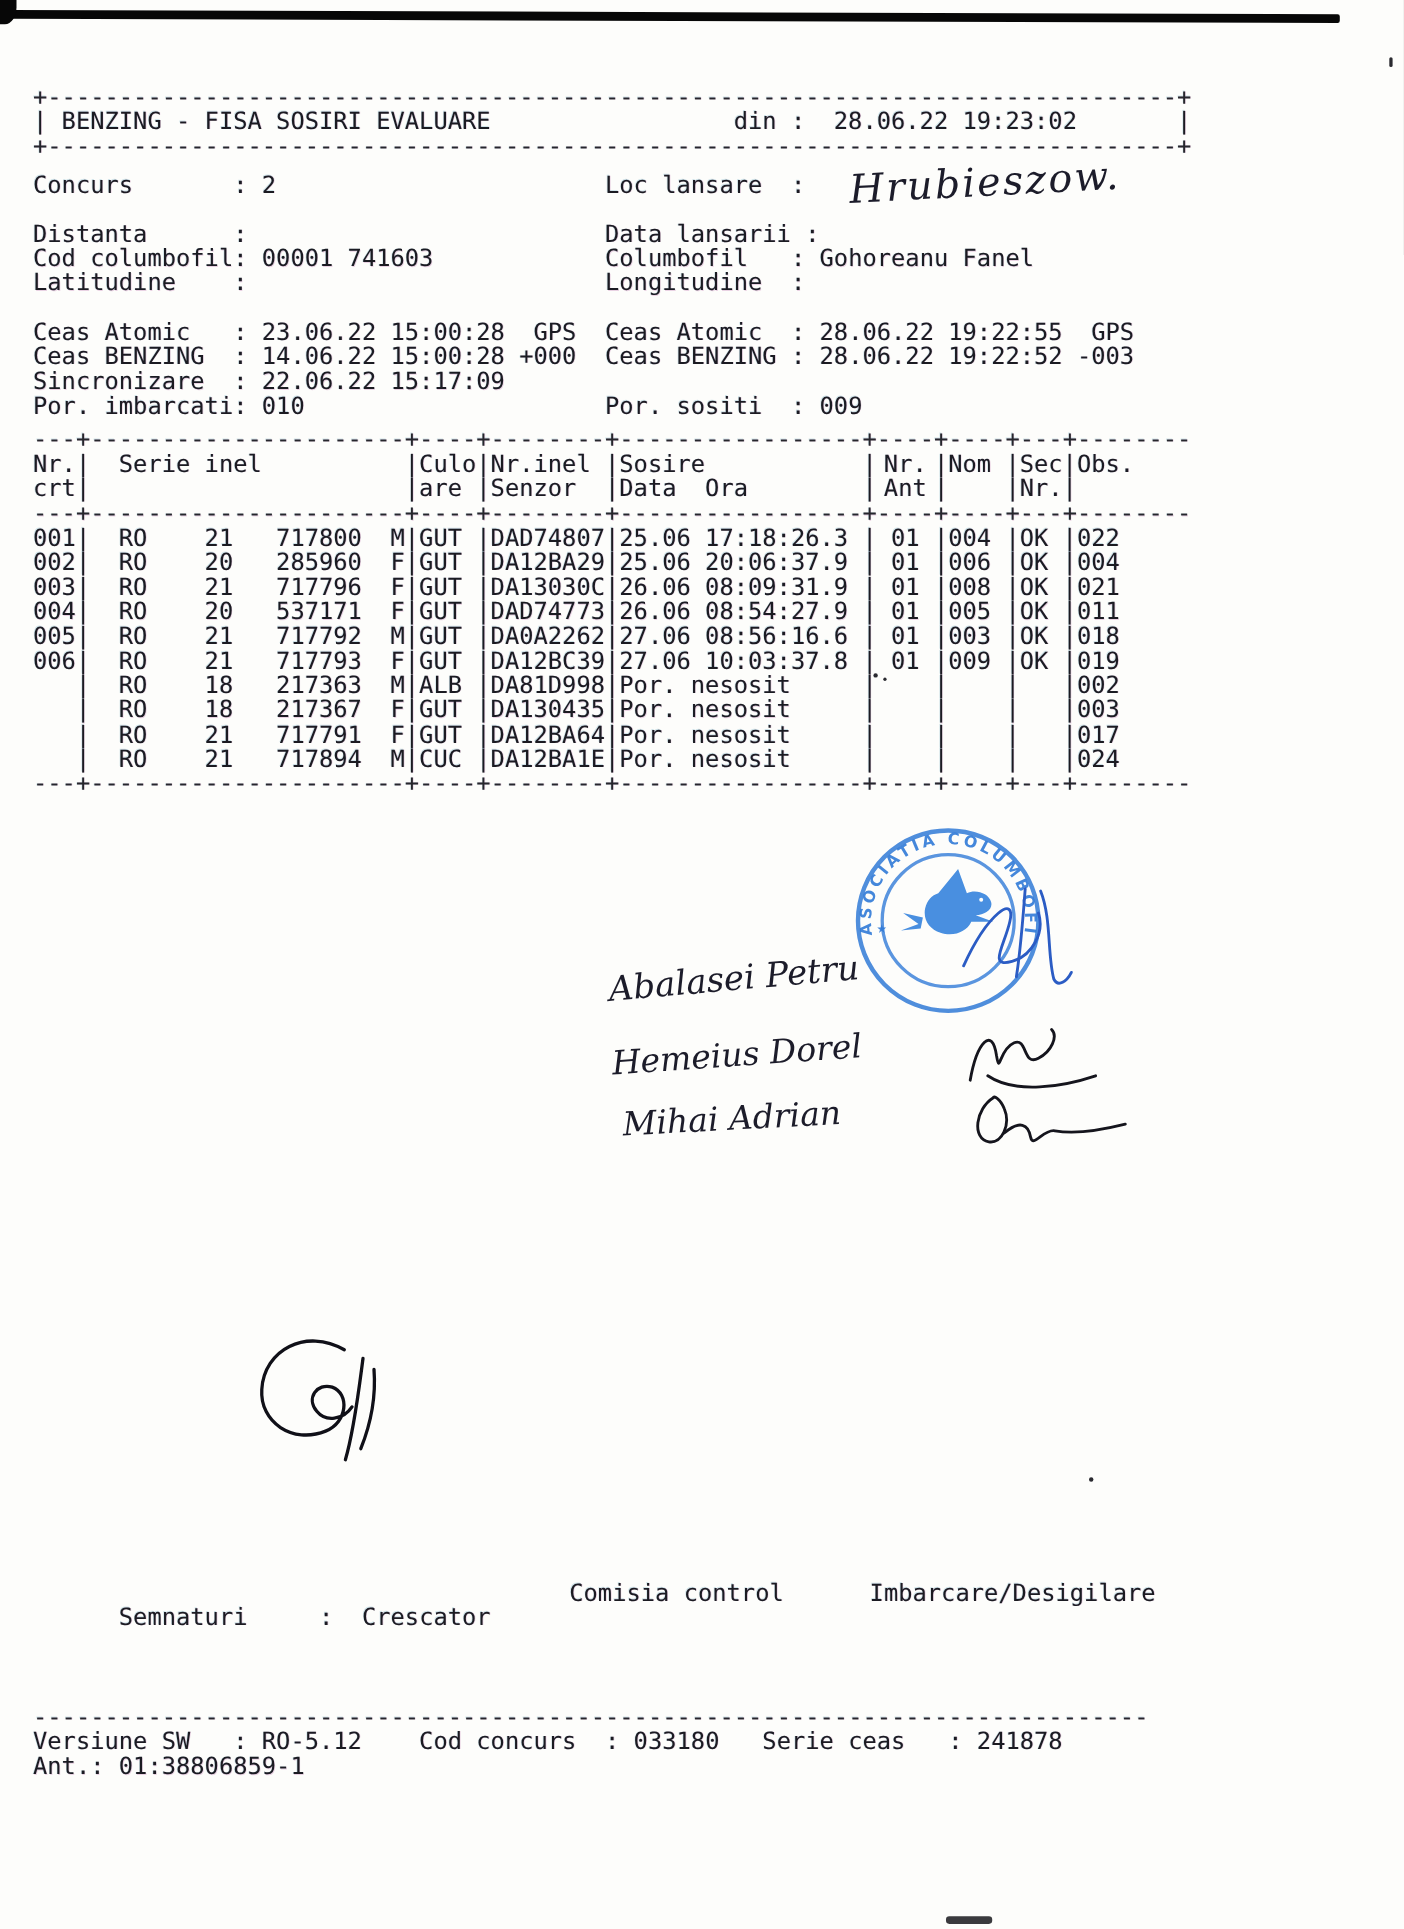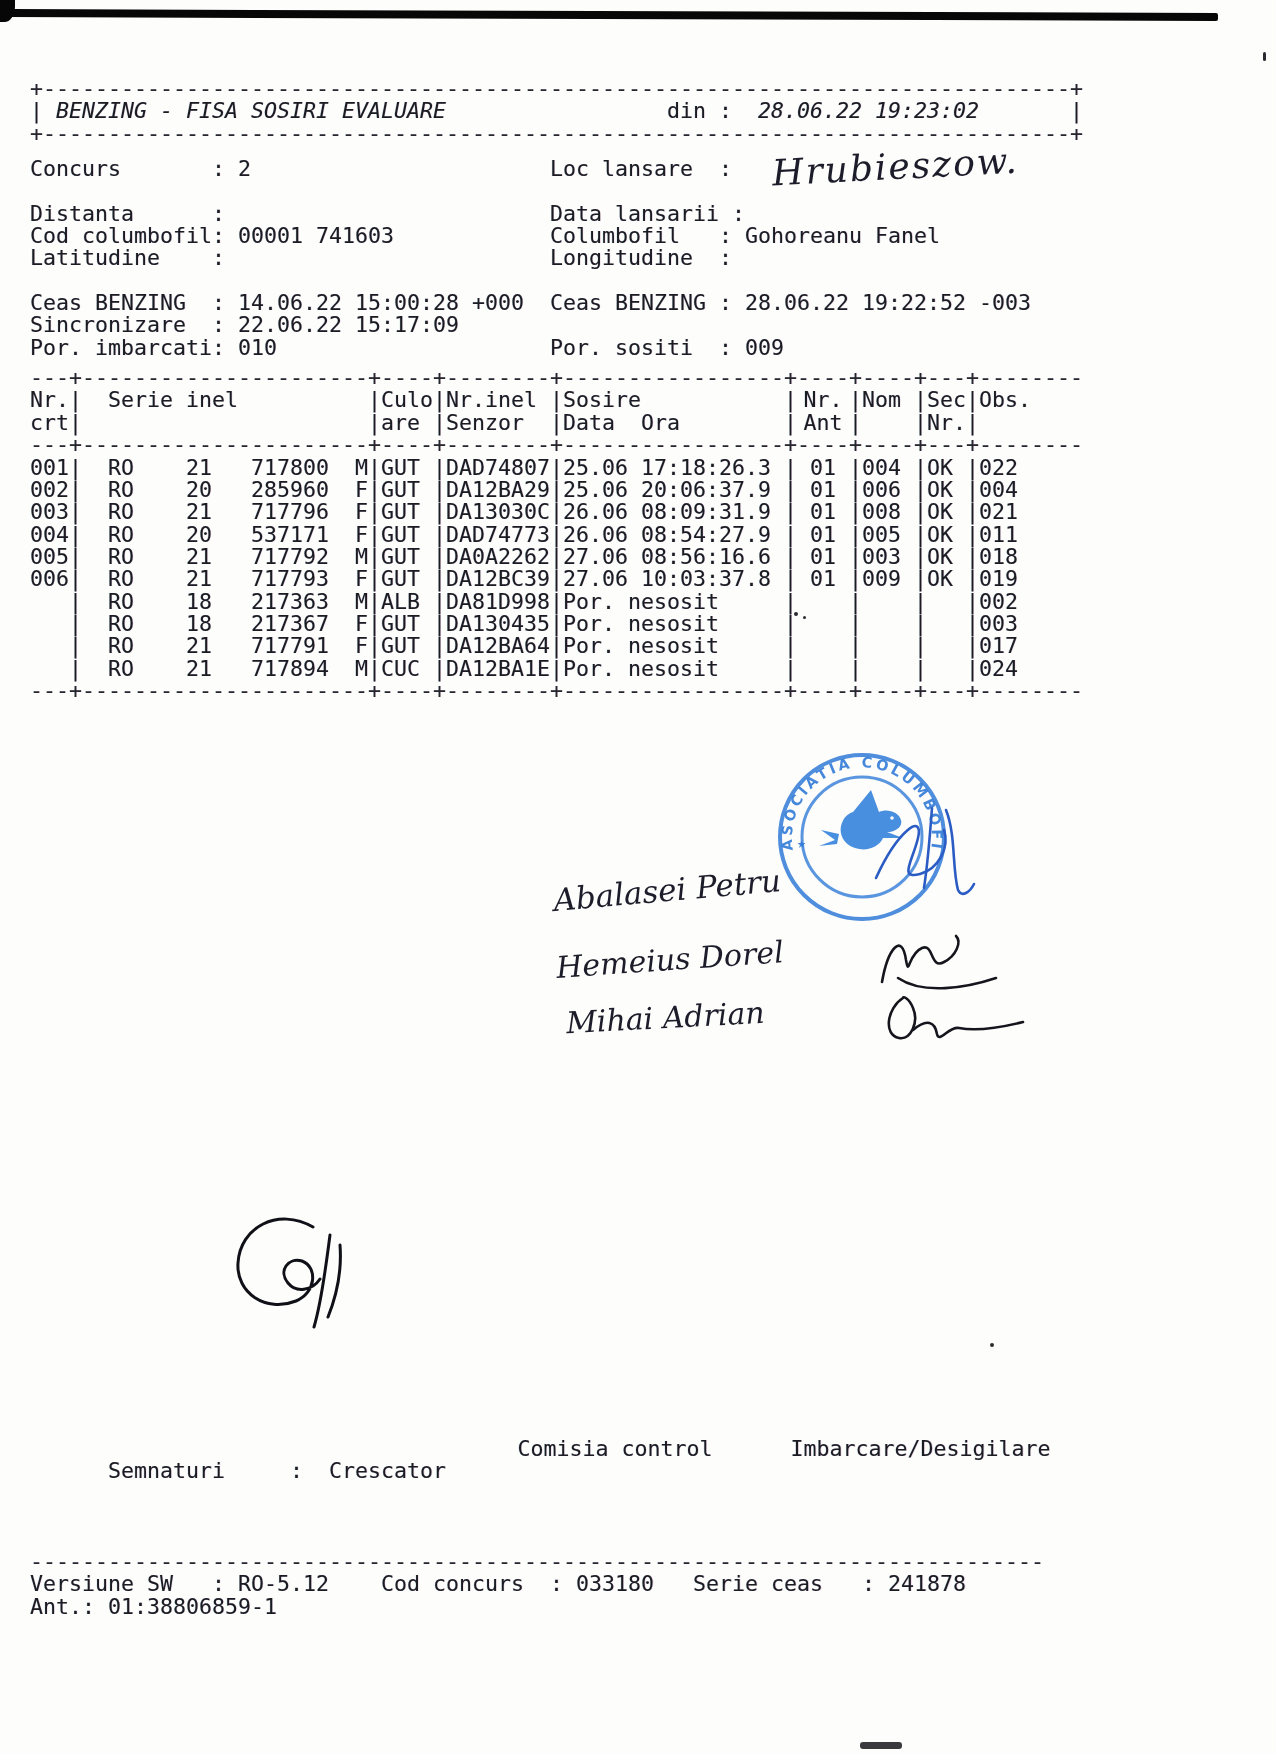--- a/index.html
+++ b/index.html
@@ -82,34 +82,35 @@
   <div class="speck" style="left:794px;top:612px;width:4px;height:4px;"></div>
   <div class="speck" style="left:803px;top:616px;width:3px;height:3px;"></div>
   <div class="speck" style="left:990px;top:1343px;width:4px;height:4px;"></div>
   <div class="speck" style="left:860px;top:1742px;width:42px;height:7px;border-radius:3px;background:#3a3a3e;"></div>
 
   <div class="mono" style="position:absolute;left:30px;top:78px;">
 
     <div class="line rule">+-------------------------------------------------------------------------------+</div>
     <div class="line boxline">
       <span class="bp" style="left:0ch;"></span>
-      <span class="abs" style="left:2ch;font-style:italic;">BENZING - FISA SOSIRI EVALUARE</span>
+      <span class="abs" style="left:2ch;">BENZING - FISA SOSIRI EVALUARE</span>
       <span class="abs" style="left:49ch;">din :</span>
-      <span class="abs" style="left:56ch;font-style:italic;">28.06.22 19:23:02</span>
+      <span class="abs" style="left:56ch;">28.06.22 19:23:02</span>
       <span class="bp" style="left:80ch;"></span>
     </div>
     <div class="line rule">+-------------------------------------------------------------------------------+</div>
 
     <div style="margin-top:13px;">
       <div class="line"><span>Concurs       : 2</span><span class="rcol">Loc lansare  :</span></div>
       <div class="line"></div>
       <div class="line"><span>Distanta      :</span><span class="rcol">Data lansarii :</span></div>
       <div class="line"><span>Cod columbofil: 00001 741603</span><span class="rcol">Columbofil   : Gohoreanu Fanel</span></div>
       <div class="line"><span>Latitudine    :</span><span class="rcol">Longitudine  :</span></div>
       <div class="line"></div>
+      <div class="line"><span>Ceas Atomic   : 23.06.22 15:00:28  GPS</span><span class="rcol">Ceas Atomic  : 28.06.22 19:22:55  GPS</span></div>
       <div class="line"><span>Ceas BENZING  : 14.06.22 15:00:28 +000</span><span class="rcol">Ceas BENZING : 28.06.22 19:22:52 -003</span></div>
       <div class="line"><span>Sincronizare  : 22.06.22 15:17:09</span></div>
       <div class="line"><span>Por. imbarcati: 010</span><span class="rcol">Por. sositi  : 009</span></div>
     </div>
 
     <div style="margin-top:8px;">
       <div class="line rule">---+----------------------+----+--------+-----------------+----+----+---+--------</div>
       <div id="thead1" class="line trow"><span class="t-nr">Nr.</span><span class="pp">|</span><span class="t-serie">Serie inel</span><span class="pp">|</span><span class="t-cl">Culo</span><span class="pp">|</span><span class="t-se">Nr.inel</span><span class="pp">|</span><span class="t-ar">Sosire</span><span class="pp">|</span><span class="t-an">Nr.</span><span class="pp">|</span><span class="t-no">Nom</span><span class="pp">|</span><span class="t-sc">Sec</span><span class="pp">|</span><span class="t-ob">Obs.</span></div>
       <div id="thead2" class="line trow"><span class="t-nr">crt</span><span class="pp">|</span><span class="t-serie"></span><span class="pp">|</span><span class="t-cl">are</span><span class="pp">|</span><span class="t-se">Senzor</span><span class="pp">|</span><span class="t-ar">Data  Ora</span><span class="pp">|</span><span class="t-an">Ant</span><span class="pp">|</span><span class="t-no"></span><span class="pp">|</span><span class="t-sc">Nr.</span><span class="pp">|</span><span class="t-ob"></span></div>
       <div class="line rule">---+----------------------+----+--------+-----------------+----+----+---+--------</div>

